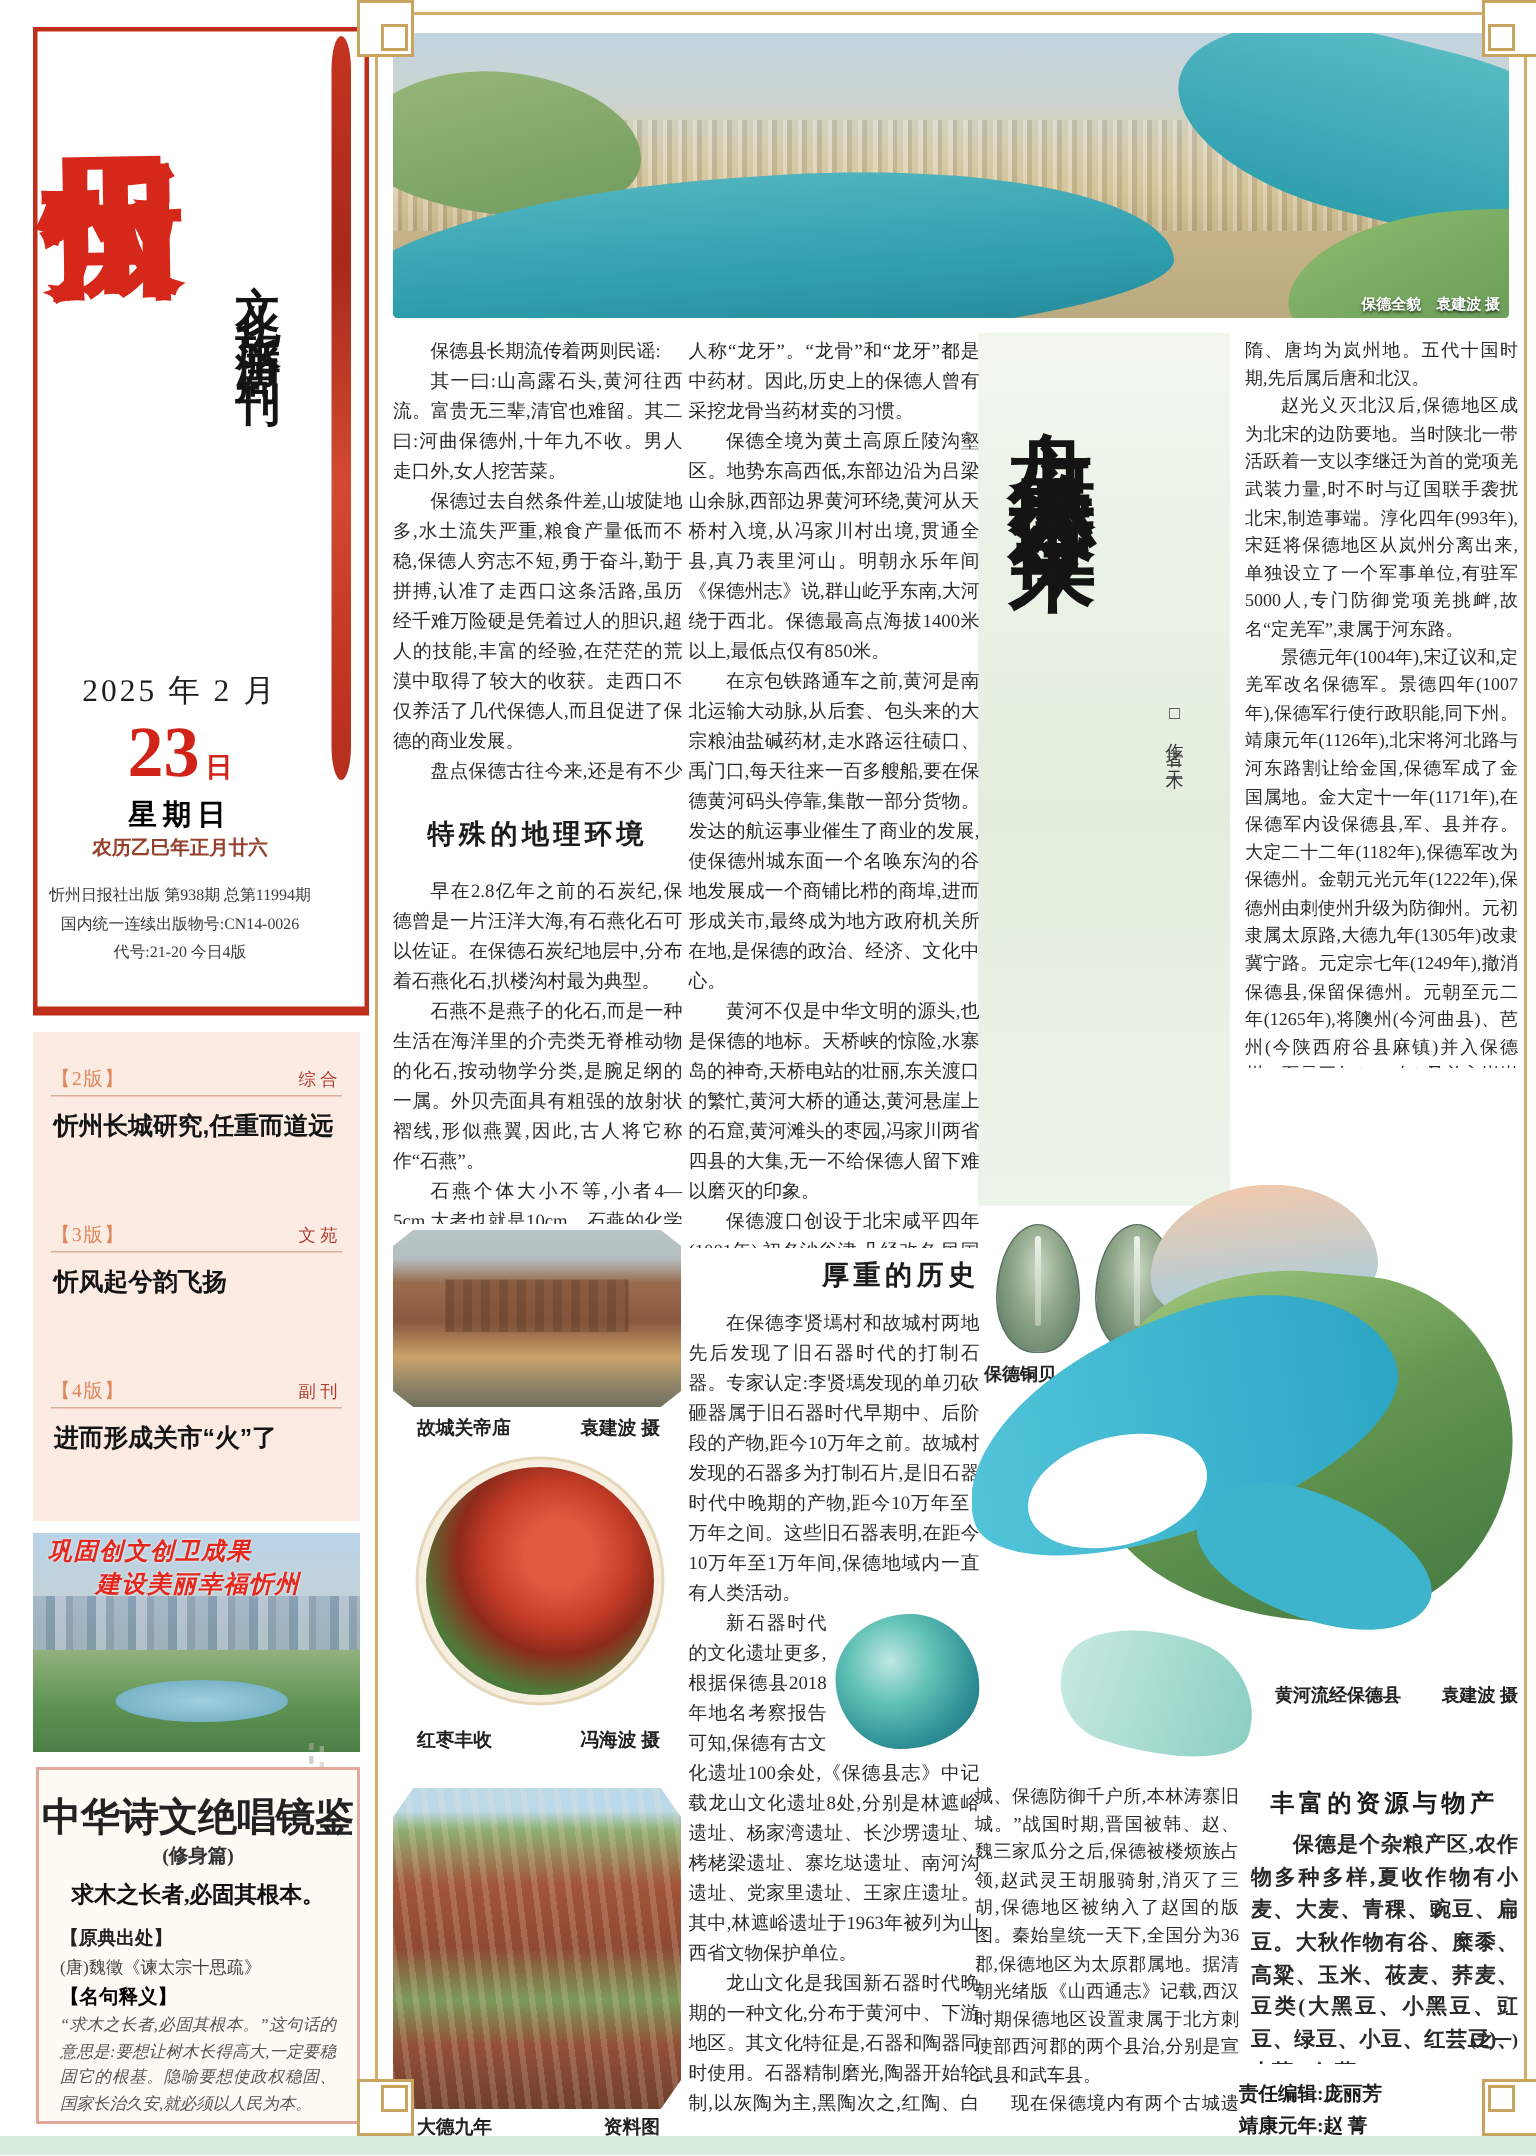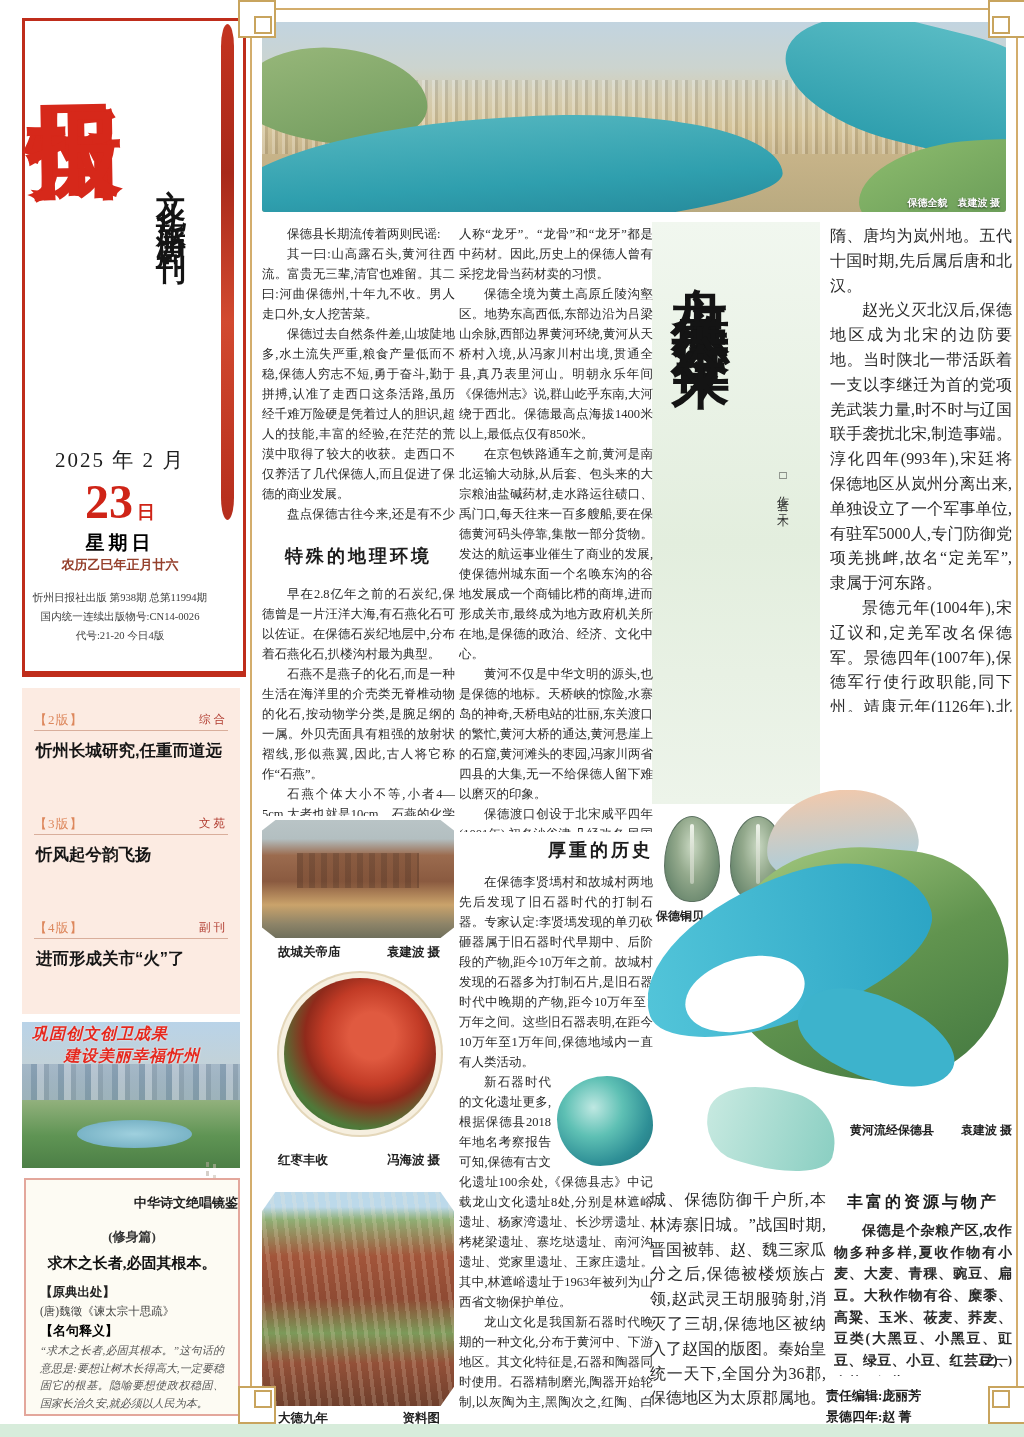--- a/index.html
+++ b/index.html
@@ -43,21 +43,21 @@
   #banner{left:22px;top:1022px;width:218px;height:146px;overflow:hidden;
       background:linear-gradient(180deg,#b9d3e8 0%,#c3d2d8 30%,#a8bdbb 38%,#8faf7a 55%,#5f9454 78%,#4c7f46 100%);}
   #banner .blds{position:absolute;left:0;top:42px;width:100%;height:36px;opacity:.85;
       background:repeating-linear-gradient(90deg,#9fb3c4 0 9px,#7e97ad 9px 15px,#b6c4d2 15px 22px,#8a9eb0 22px 27px);}
   #banner .lake{position:absolute;left:55px;top:98px;width:115px;height:28px;border-radius:50%;
       background:radial-gradient(#9fd0de,#6aa8bd);}
   .slogan{position:absolute;font-size:16px;font-weight:800;color:#e5281e;font-style:italic;
       text-shadow:0 0 2px rgba(255,255,255,.9);letter-spacing:1px;}
   
   #bookbox{left:24px;top:1178px;width:212px;height:234px;border:2px solid #e3a79c;background:#fdfbf3;overflow:hidden;}
-  #bb-title{position:absolute;left:0;top:14px;width:100%;text-align:right;font-size:13px;font-weight:800;color:#222;}
+  #bb-title{position:absolute;left:0;top:14px;width:100%;text-align:center;font-size:26px;font-weight:800;color:#222;}
   #bb-ed{position:absolute;left:0;top:48px;width:100%;text-align:center;font-size:13px;font-weight:700;color:#333;}
   #bb-quote{position:absolute;left:0;top:74px;width:100%;text-align:center;font-size:15px;font-weight:800;color:#111;}
   #bb-srcl{position:absolute;left:14px;top:104px;font-size:12.5px;font-weight:800;color:#222;}
   #bb-src{position:absolute;left:14px;top:124px;font-size:11.5px;color:#444;}
   #bb-expl{position:absolute;left:14px;top:142px;font-size:13px;font-weight:800;color:#000000;}
   #bb-exp{position:absolute;left:14px;top:162px;width:184px;font-size:11px;color:#555;line-height:1.6;
       font-style:italic;text-align:justify;}
   #sealdeco{left:204px;top:1162px;width:14px;height:100px;opacity:.55;
       background:repeating-linear-gradient(180deg,#b5aa9d 0 5px,transparent 5px 9px),
                  repeating-linear-gradient(180deg,transparent 0 2px,#c5bcae 2px 6px,transparent 6px 11px);
@@ -74,21 +74,21 @@
   #pano .bank{position:absolute;left:596px;top:118px;width:240px;height:95px;transform:rotate(-6deg);
       background:linear-gradient(160deg,#8cbb6d,#5d9150);border-radius:45% 55% 50% 50%/55% 45% 55% 45%;}
   #pano .hill{position:absolute;left:-24px;top:26px;width:190px;height:95px;transform:rotate(5deg);
       background:linear-gradient(160deg,#9ab97c,#6f9a5c);border-radius:50% 50% 45% 55%/60% 55% 45% 40%;}
   #pano-cap{left:858px;top:196px;width:142px;display:flex;gap:10px;justify-content:flex-end;
       font-size:10px;color:#fff;text-shadow:0 1px 2px rgba(0,0,0,.7);font-weight:700;z-index:3;}
   
   .coltxt{overflow:hidden;font-size:12.5px;line-height:1.6;text-align:justify;}
   .coltxt p{margin:0;text-indent:2em;}
   .coltxt p.ni{text-indent:0;}
-  .sm{font-size:16px;line-height:1.55;}
+  .sm{font-size:12px;line-height:1.55;}
   .xs{font-size:14px;line-height:1.55;font-weight:bold;}
   .subhead{font-family:"Liberation Sans",sans-serif;font-weight:700;color:#1c1c1c;text-align:center;letter-spacing:3px;}
   #c1a{left:262px;top:224px;width:193px;height:300px;}
   #sub-geo{left:262px;top:544px;width:193px;font-size:18px;}
   #c1b{left:262px;top:584px;width:193px;height:232px;}
   #c2a{left:459px;top:224px;width:194px;height:608px;}
   #sub-his{left:459px;top:838px;width:194px;font-size:18px;text-align:right;}
   #c2b{left:459px;top:872px;width:194px;height:542px;}
   #fish{float:right;width:96px;height:90px;margin:4px 0 4px 6px;
       border-radius:52% 48% 55% 45%/48% 55% 45% 52%;
@@ -317,16 +317,16 @@
   <div id="sub-res" class="abs subhead">丰富的资源与物产</div>
   <div id="respara" class="abs coltxt xs">
     <p>保德是个杂粮产区,农作物多种多样,夏收作物有小麦、大麦、青稞、豌豆、扁豆。大秋作物有谷、糜黍、高粱、玉米、莜麦、荞麦、豆类(大黑豆、小黑豆、豇豆、绿豆、小豆、红芸豆)、山药、红薯。</p>
     <p>保德是水果之乡,各种北方水果应有尽有。计有:红枣、梨、苹果、沙果、槟果、海棠、海红、桃、李、杏、葡萄、核桃等。全县果园面积72446.5亩,年产各种水果25882.8吨。其中枣园面积62913.5亩,年产红枣24592.7吨。</p>
 
   </div>
   <div id="partnote" class="abs">(之一)</div>
 
   <div id="credits" class="abs">
     <div>责任编辑:庞丽芳</div>
-    <div>景德四年:赵  菁</div>
+    <div>靖康元年:赵  菁</div>
   </div>
 
 </div>
 
 </body></html>

